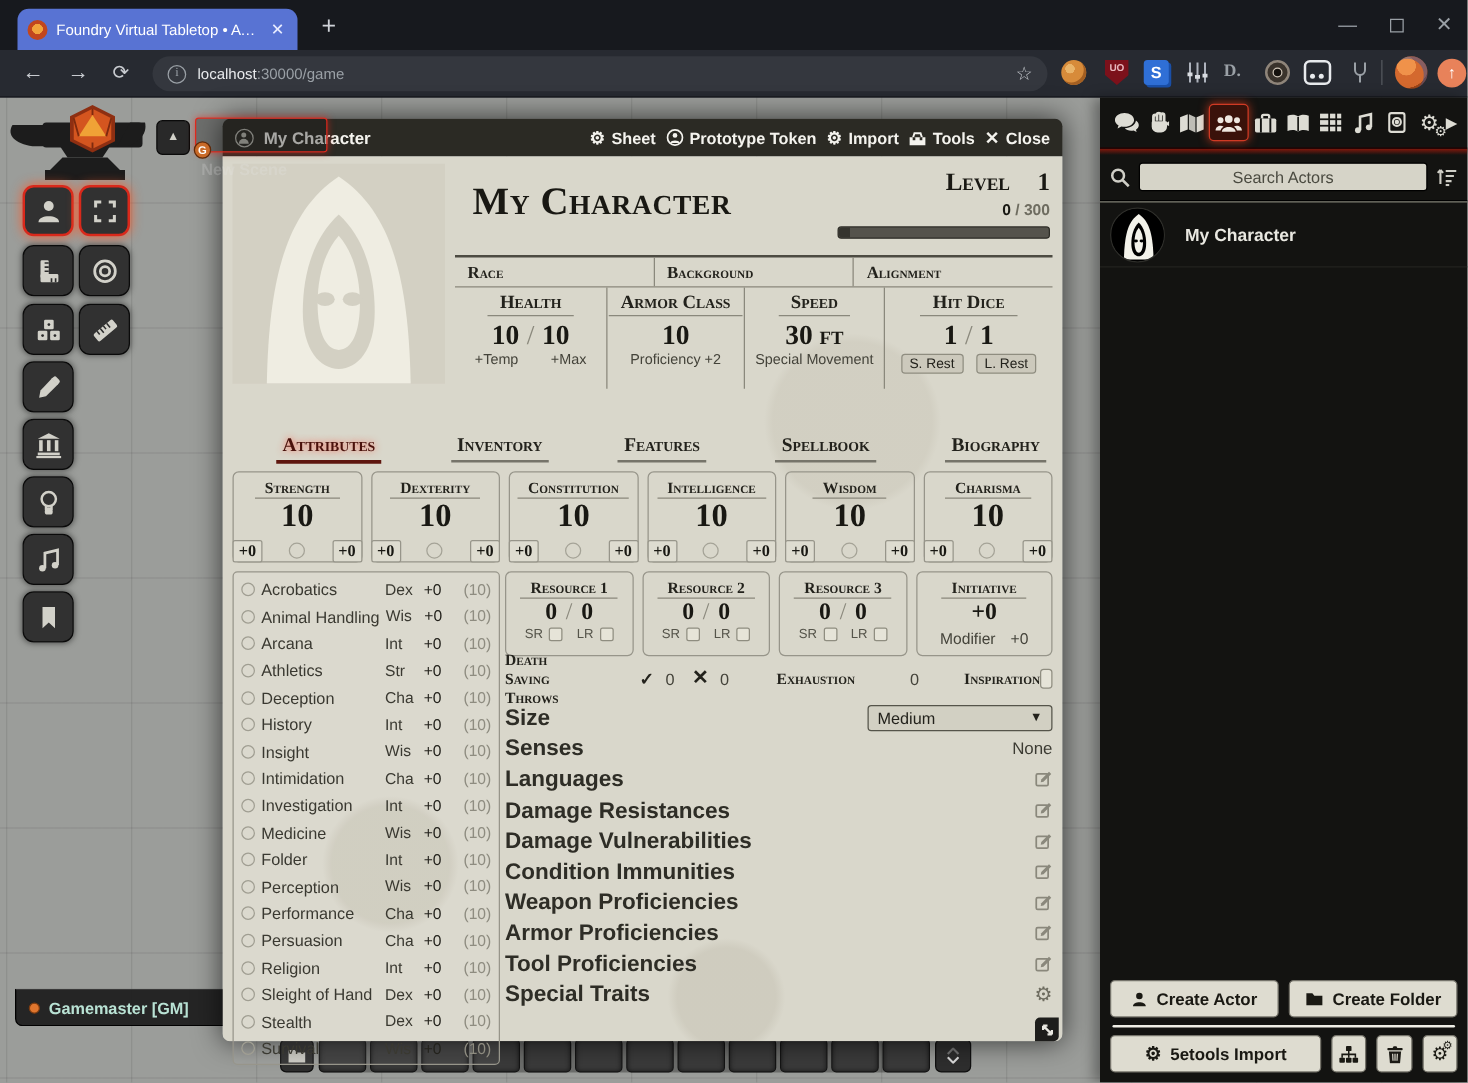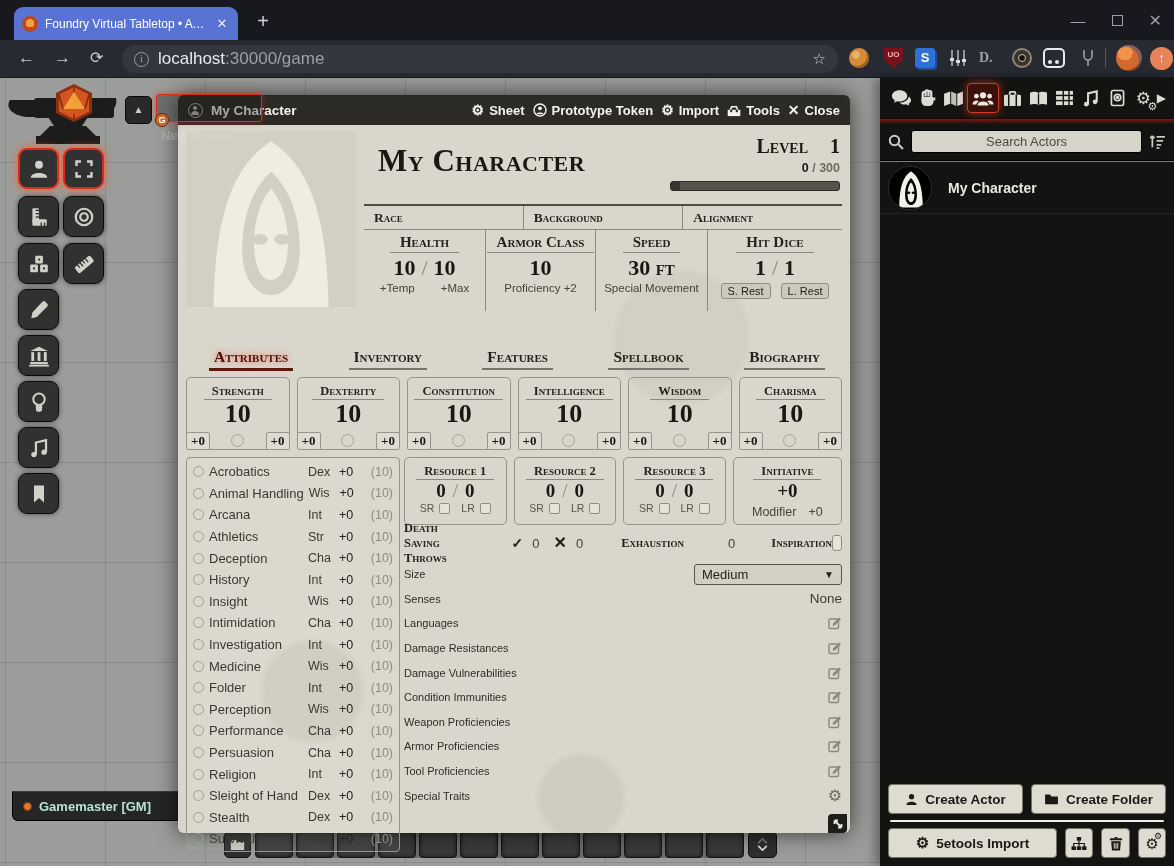--- a/index.html
+++ b/index.html
@@ -27,21 +27,21 @@
   #win-min { font-size:15px; }
   #win-max { width:11px; height:11px; border:1.5px solid #9aa0a6; display:inline-block; }
   #win-close { font-size:16px; }
   #toolbar { position:absolute; left:0; top:40px; width:1174px; height:38px; background:#272a31; border-bottom:1px solid #17191e; }
   .nav-arrow { position:absolute; top:48px; font-size:17px; color:#c8cbd0; }
   #back-btn { left:18px; }
   #fwd-btn { left:54px; color:#c8cbd0; }
   #reload-btn { left:90px; font-size:16px; }
   #omnibox { position:absolute; left:122px; top:45px; width:716px; height:28px; background:#34373e; border-radius:14px; display:flex; align-items:center; padding:0 12px; gap:9px; }
   #info-icon { width:15px; height:15px; border:1.5px solid #9aa0a6; border-radius:50%; color:#9aa0a6; font-size:10px; line-height:12px; text-align:center; font-family:"Liberation Serif",serif; flex:none; }
-  #url-text { font-size:17px; color:#e8eaed; }
+  #url-text { font-size:12px; color:#e8eaed; }
   #url-text .dim { color:#9aa0a6; }
   #star-icon { margin-left:auto; color:#c8cbd0; font-size:15px; }
   .ext { position:absolute; top:48px; width:20px; height:20px; }
   #ext-cookie { left:849px; border-radius:50%; background:radial-gradient(circle at 35% 35%, #e9b469 0 20%, #d78b3a 21% 100%); box-shadow:inset -2px -2px 0 #a35f22; }
   #ext-ublock { left:884px; width:19px; height:20px; background:#7c111b; clip-path:polygon(0 0,100% 0,100% 60%,50% 100%,0 60%); color:#f3d; }
   #ext-ublock span { display:block; color:#e9c; font-size:8px; font-weight:bold; text-align:center; line-height:14px; color:#e8b7bd; }
   #ext-s { left:915px; background:#2f6fd6; border-radius:3px; color:#fff; font-weight:bold; font-size:13px; text-align:center; line-height:20px; box-shadow:2px 2px 0 #1a4fa8; }
   #ext-sliders { left:948px; color:#aeb3bd; }
   #ext-d { left:979px; color:#9aa0a6; font-weight:bold; font-size:14px; font-family:"Liberation Serif",serif; line-height:20px; }
   #ext-lens { left:1012px; border-radius:50%; background:#3a332c; border:2px solid #8f857a; }
@@ -107,21 +107,21 @@
   #stat-row { position:absolute; left:0; top:99px; width:100%; height:81px; display:flex; }
   .stat-cell { border-right:1px solid #8a887c; display:flex; flex-direction:column; align-items:center; padding-top:4px; }
   .stat-cell:last-child { border-right:none; }
   .stat-label { font-size:15px; color:#23221c; border-bottom:1px solid #8a887c; padding:0 10px 1px; }
   .stat-value { font-family:"Liberation Serif",serif; font-weight:bold; font-size:22px; color:#191813; margin-top:2px; }
   .stat-value .slash { color:#8a887c; font-weight:normal; padding:0 6px; }
   .stat-sub { font-size:11.5px; color:#44433a; margin-top:1px; display:flex; gap:26px; }
   .rest-btns { display:flex; gap:10px; margin-top:2px; }
   .rest-btn { font-size:11px; color:#23221c; background:#ccc9bc; border:1px solid #8f8d80; border-radius:3px; padding:1px 6px; }
 
-  #sheet-tabs { position:absolute; left:3px; top:223px; width:100%; height:26px; display:flex; justify-content:space-between; padding:0 28px; }
+  #sheet-tabs { position:absolute; left:15px; top:223px; width:100%; height:26px; display:flex; justify-content:space-between; padding:0 28px; }
   .stab-item { font-size:15.5px; color:#23221c; border-bottom:2px solid #76746a; padding:0 5px 2px; height:fit-content; }
   .stab-item.active { color:#4a120c; text-shadow:0 0 6px rgba(255,80,60,.85); border-bottom:3px solid #5f170f; }
 
   #abilities { position:absolute; left:8px; top:252px; width:656px; height:73px; display:flex; gap:7px; }
   .ability { flex:1; border:1px solid #97958a; border-radius:5px; position:relative; text-align:center; padding-top:3px; }
   .alabel { font-size:12.5px; color:#23221c; border-bottom:1px solid #8a887c; padding:0 8px 0; display:inline-block; }
   .avalue { display:block; font-family:"Liberation Serif",serif; font-weight:bold; font-size:26px; color:#191813; line-height:28px; }
   .chip { position:absolute; bottom:-1px; width:24px; height:18px; background:#dedcd0; border:1px solid #97958a; border-radius:2px; font-family:"Liberation Serif",serif; font-weight:bold; font-size:13px; line-height:16px; color:#191813; }
   .chip.l { left:-1px; } .chip.r { right:-1px; }
   .prof-circle { position:absolute; bottom:2px; left:50%; margin-left:-7px; width:13px; height:13px; border:1.5px solid #a5a397; border-radius:50%; }
@@ -151,21 +151,21 @@
   #ds-check { font-weight:bold; font-size:14px; margin-left:40px; }
   #ds-cross { font-weight:bold; font-size:16px; margin-left:14px; line-height:14px; }
   .ds-num { margin-left:9px; color:#44433a; font-size:13px; }
   #exh-label { margin-left:38px; }
   #exh-value { margin-left:44px; color:#44433a; font-size:13px; }
   #insp-label { margin-left:36px; }
   #insp-box { margin-left:auto; width:16px; height:16px; background:#e6e4d8; border:1px solid #8f8d80; border-radius:3px; }
 
   #traits { margin-top:6px; }
   .trait-row { display:flex; align-items:center; height:24.6px; }
-  .trait-label { font-size:11px; font-weight:normal; color:#2e2d26; }
+  .trait-label { font-size:18px; font-weight:bold; color:#2e2d26; }
   .trait-right { margin-left:auto; display:flex; align-items:center; }
   #size-select { width:148px; height:21px; background:#d2d0c3; border:1px solid #55544a; border-radius:3px; display:flex; align-items:center; padding:0 7px; font-size:13px; color:#23221c; }
   #size-select .caret { margin-left:auto; font-size:10px; }
   #senses-value { font-size:13.5px; color:#3c3b33; }
   .edit-icon { color:#8a887c; }
   .gear-sm { color:#6e6c60; font-size:16px; }
   #resize-handle { position:absolute; right:3px; bottom:0; width:19px; height:19px; background:#1d1d1b; border-radius:4px 0 4px 0; display:flex; align-items:center; justify-content:center; color:#e8e7e0; }
 
   
   #sidebar { position:absolute; left:880px; top:78px; width:294px; height:788px; background:#131311; box-shadow:-5px 0 10px rgba(0,0,0,.35); }

